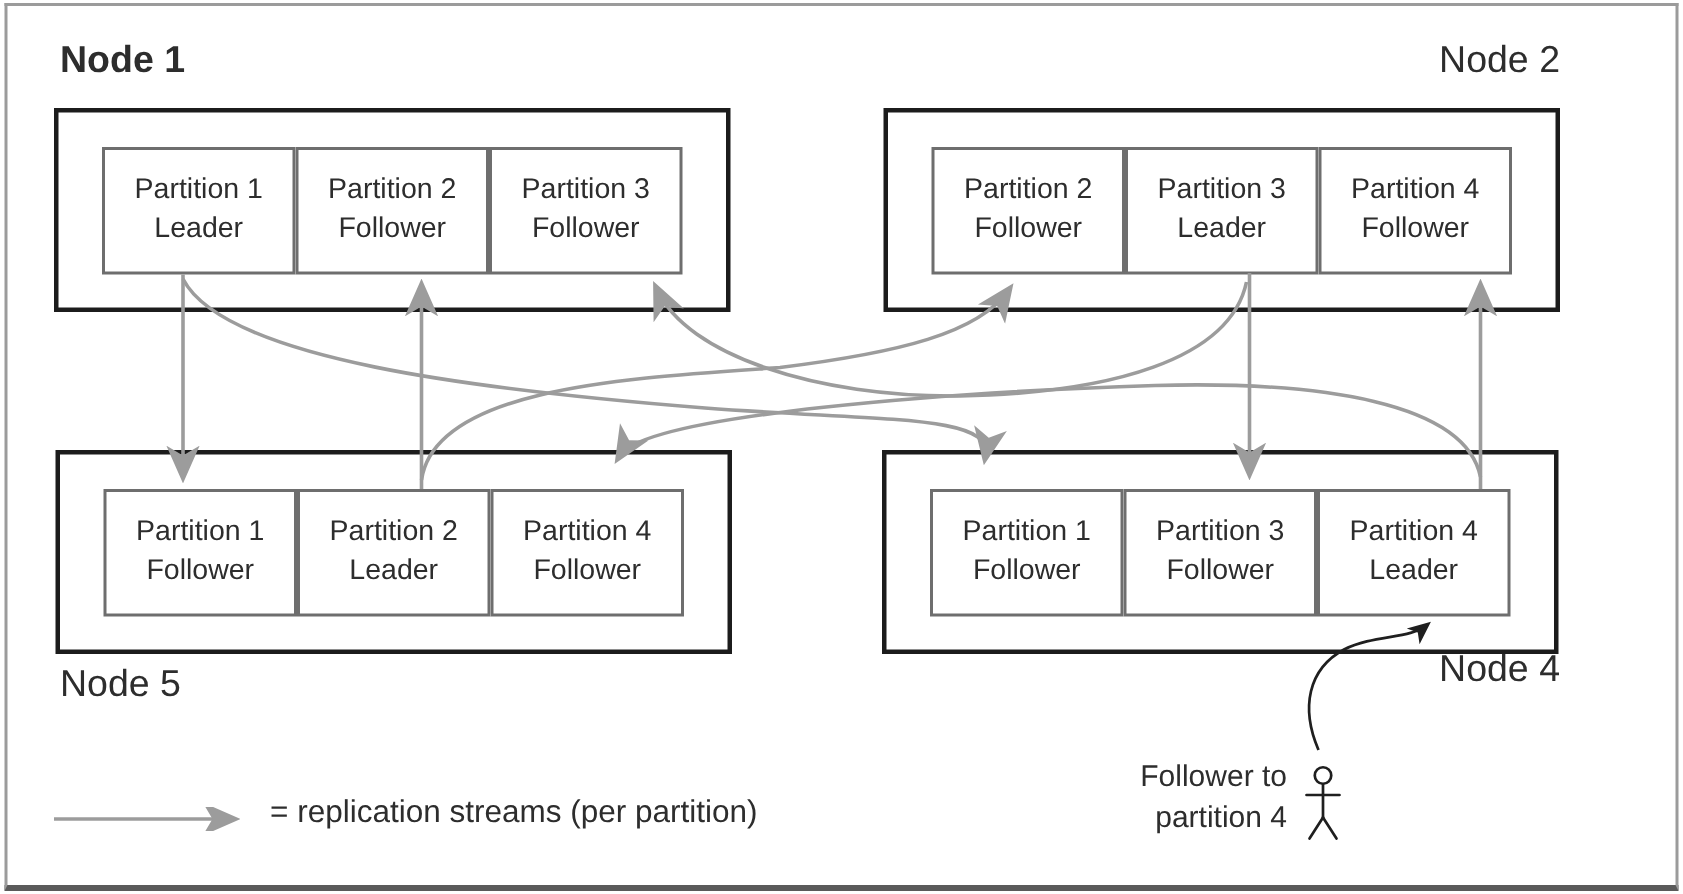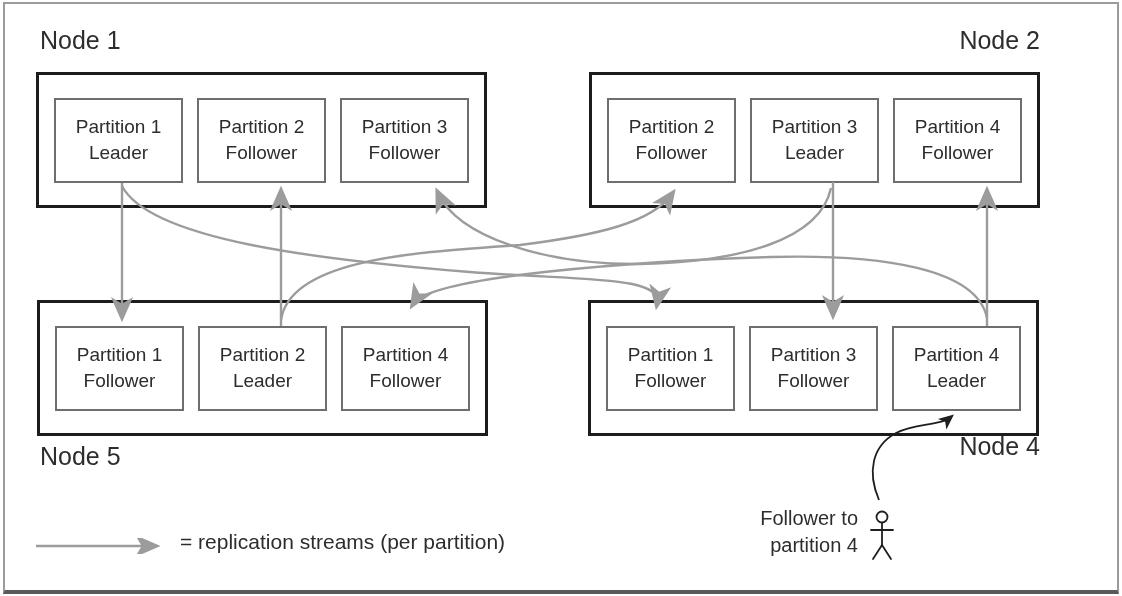--- a/index.html
+++ b/index.html
@@ -11,36 +11,36 @@
   #frame{
     position:absolute;left:3px;top:2px;right:3px;bottom:2px;
     border:2px solid var(--c-frame,#9b9b9b);
     border-bottom:4px solid var(--c-frame_dark,#5a5a5a);
     pointer-events:none;
   }
   .node-box{
     position:absolute;width:451px;height:136px;box-sizing:border-box;
     border:3px solid var(--c-node_border,#1c1c1c);background:#fff;
     display:flex;flex-direction:row;justify-content:space-between;
-    align-items:center;padding:0 15px;
+    align-items:center;padding:0 29px;
   }
   .partition-box{
     width:129px;height:85px;box-sizing:border-box;
     border:2px solid var(--c-partition_border,#6e6e6e);background:#fff;
     display:flex;flex-direction:column;justify-content:center;align-items:center;
     font-size:19px;line-height:26px;text-align:center;
   }
   .node-label{
     position:absolute;font-size:25px;line-height:28px;color:var(--c-text,#2d2d2d);
   }
   #node1{left:36px;top:72px;}
   #node2{left:589px;top:72px;}
   #node3{left:37px;top:300px;}
   #node4{left:588px;top:300px;}
-  #node1-label{left:40px;top:26px;}
+  #node1-label{left:40px;top:26px;font-weight:bold;}
   #node2-label{right:82px;top:26px;}
   #node3-label{left:40px;top:442px;}
   #node4-label{right:82px;top:432px;}
   #streams-layer{
     position:absolute;left:0;top:0;width:1122px;height:596px;z-index:5;
     pointer-events:none;
   }
   .stream{stroke:var(--c-stream,#9c9c9c);stroke-width:2.4;fill:none;}
   .stream-head{fill:var(--c-stream,#9c9c9c);}
   .writer{stroke:var(--c-writer,#1f1f1f);stroke-width:1.8;fill:none;}

